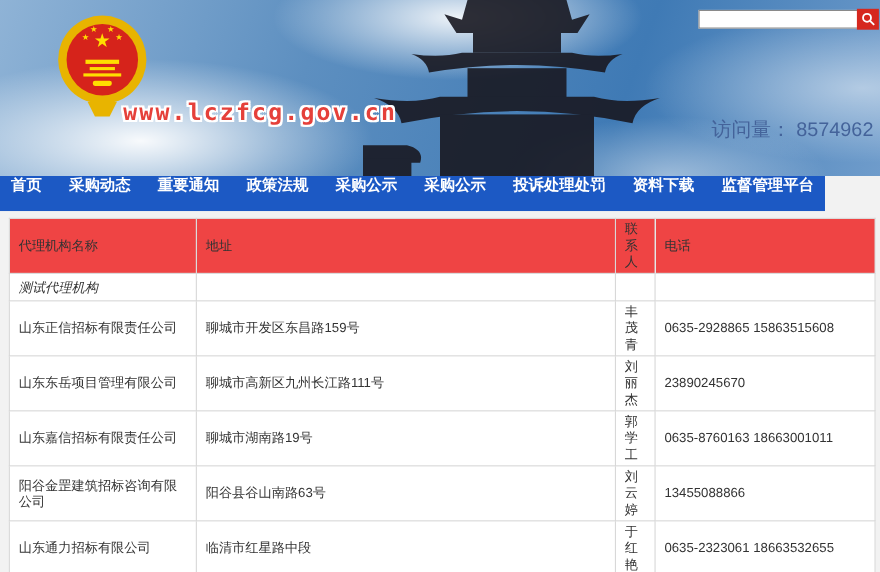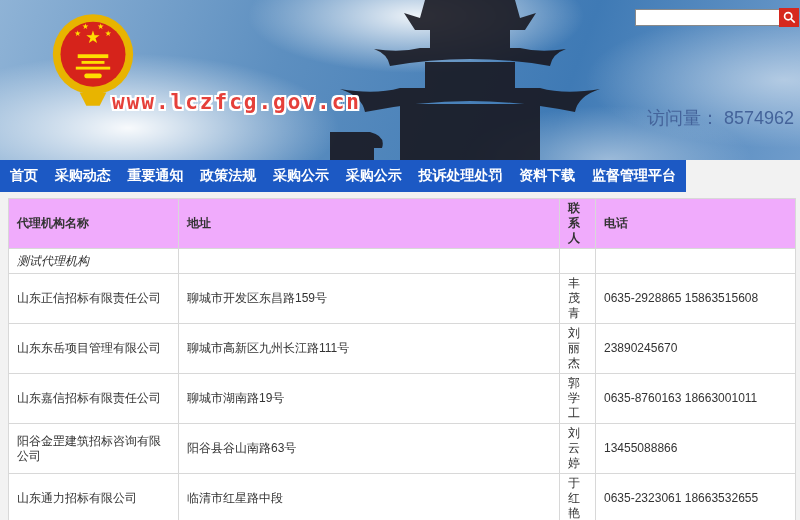--- a/index.html
+++ b/index.html
@@ -52,41 +52,41 @@
     background:#d6281e; border:none; padding:0; cursor:pointer;
     display:flex; align-items:center; justify-content:center;
   }
   .visits {
     position:absolute; right:6px; top:106px;
     font-size:18px; color:#44639a;
   }
 
   
   .navbar {
-    width:686px; height:32px; background:#1c59c4;
-    display:flex; align-items:center; justify-content:space-between;
+    width:750px; height:32px; background:#1c59c4;
+    display:flex; justify-content:space-between;
     padding:0 10px; box-sizing:border-box;
   }
   .navbar a {
     color:#fff; font-size:14px; font-weight:bold; text-decoration:none;
     white-space:nowrap; cursor:pointer;
   }
 
   
   .content { padding:6px 0 0 8px; background:#f2f2f2; }
   table.agency {
     border-collapse:collapse; table-layout:fixed; width:787px;
     background:#fff; font-size:12px; color:#333;
   }
   table.agency th, table.agency td {
     border:1px solid #d8d8d8; padding:2px 8px; text-align:left;
     overflow:hidden; vertical-align:middle; line-height:15px;
   }
   table.agency th {
-    background:#f0abfc; font-weight:bold; height:26px; color:#333;margin-top:27px;
+    background:#ef4444; font-weight:normal; height:26px; color:#333;margin-top:27px;
   }
   td.c-contact, th.c-contact { padding:2px 4px; }
   tr.r-short td { height:20px;font-style:italic; }
   tr.r td { height:32px; }
 </style>
 </head>
 <body>
 
 <div class="banner">
 

